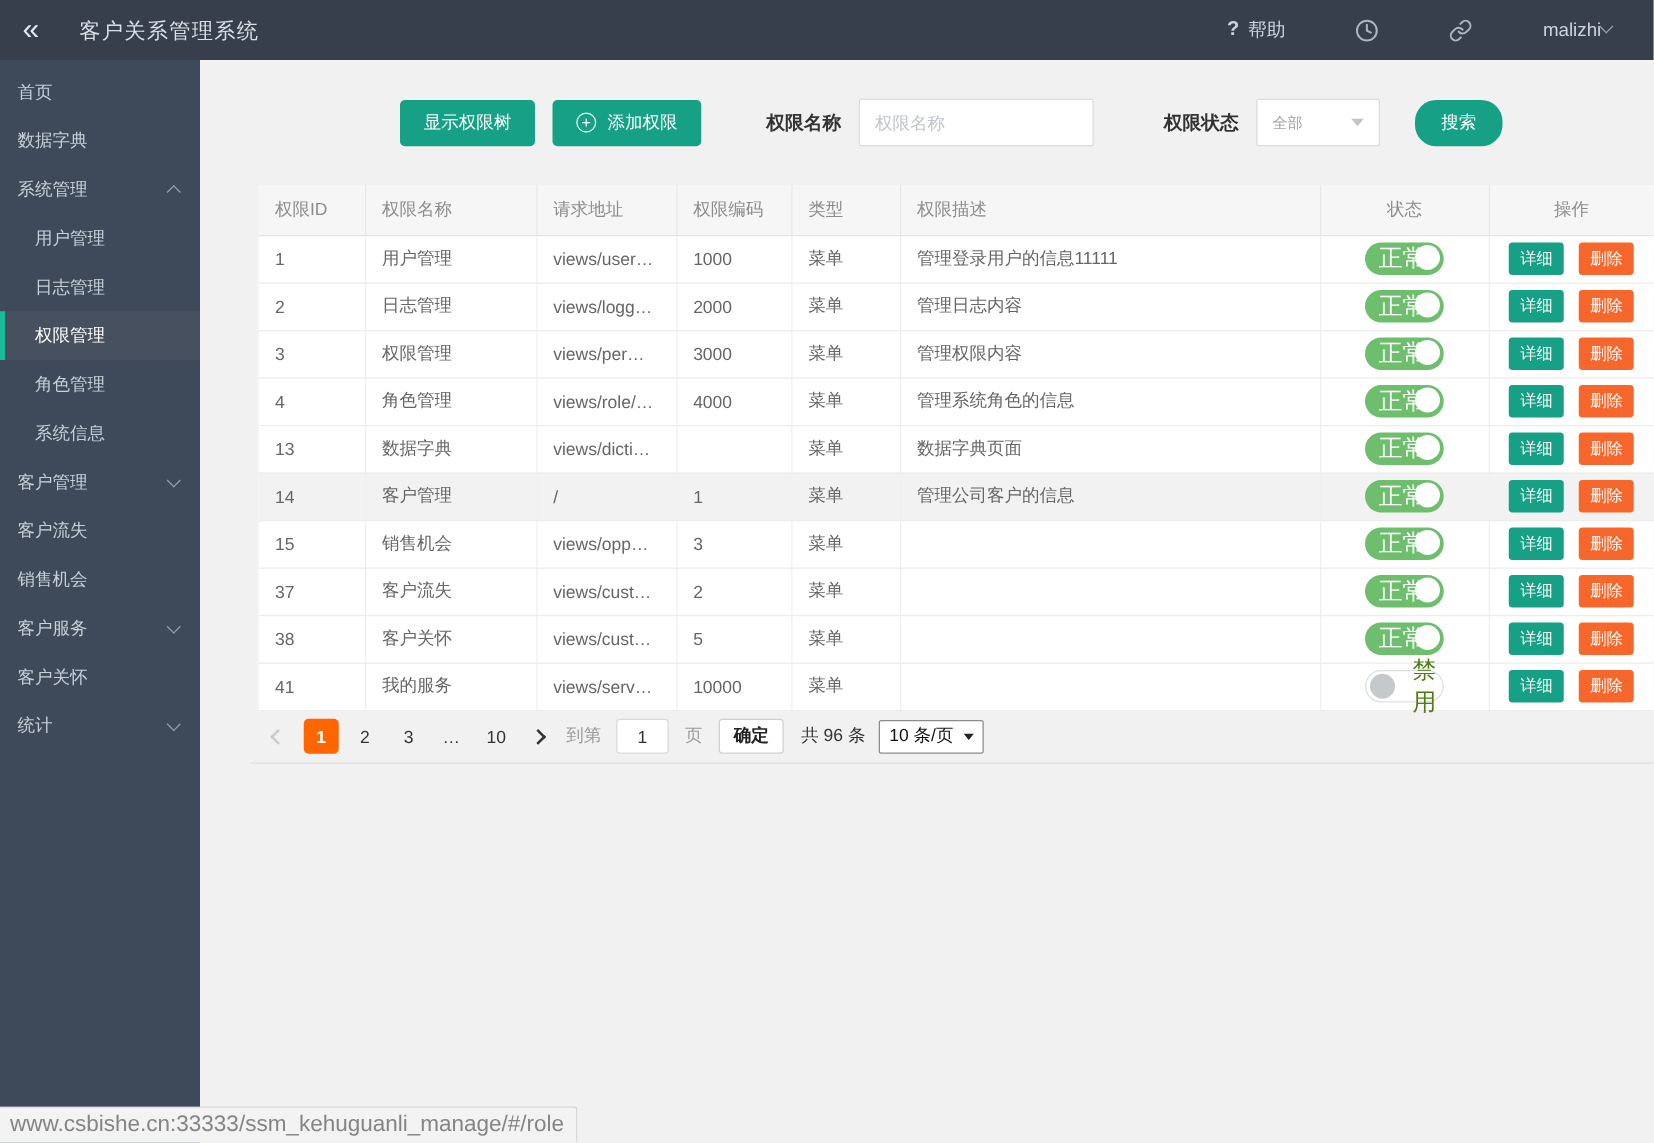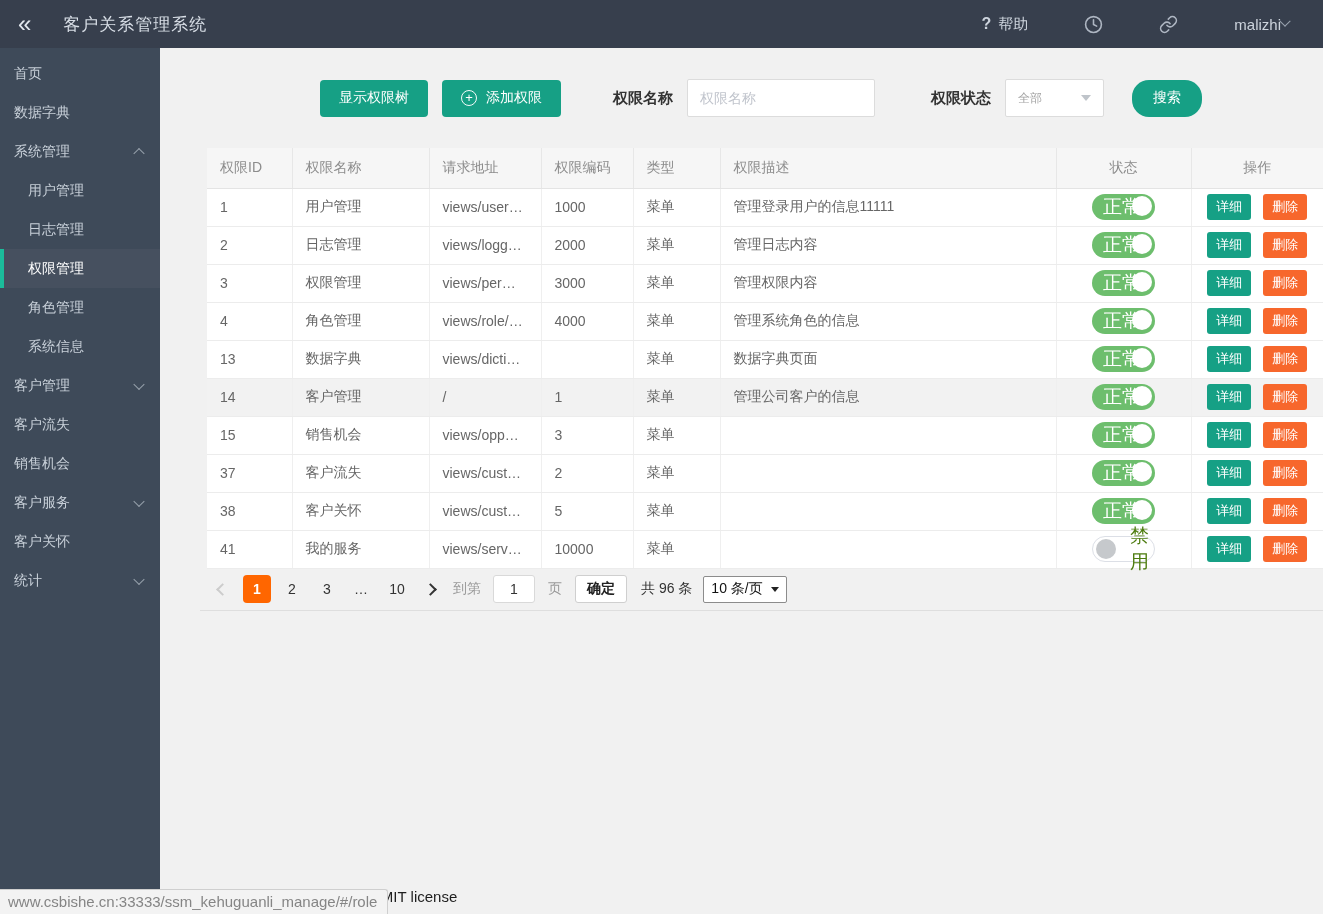--- a/index.html
+++ b/index.html
@@ -111,21 +111,21 @@
   .pagesize { margin-left:11px; height:27px; border:1px solid #8c8c8c; border-radius:2px; background:#fff;
               display:flex; align-items:center; padding:0 7px; gap:8px; font-size:14px; color:#111; cursor:pointer; }
   .ps-caret { width:0; height:0; border-left:4.5px solid transparent; border-right:4.5px solid transparent;
               border-top:5.5px solid #222; }
   
   .spacer { flex:1; }
   .footer { padding:0 0 9px 8px; font-size:15px; color:#1e1e1e; }
   
   .statusbar { position:absolute; left:0; bottom:0; z-index:10; background:#f3f3f3;
                border:1px solid #cfcfcf; border-left:none; border-bottom:none;
-               border-top-right-radius:3px; padding:3px 10px 4px 8px; font-size:15px; color:#858585;margin-top:37px; }
+               border-top-right-radius:3px; padding:3px 10px 4px 8px; font-size:18px; color:#858585;margin-top:37px; }
 </style>
 </head>
 <body>
 
 <div class="header">
   <span class="collapse-icon">«</span>
   <span class="app-title">客户关系管理系统</span>
   <div class="header-right">
     <span class="help">
       <span class="qmark">?</span>

